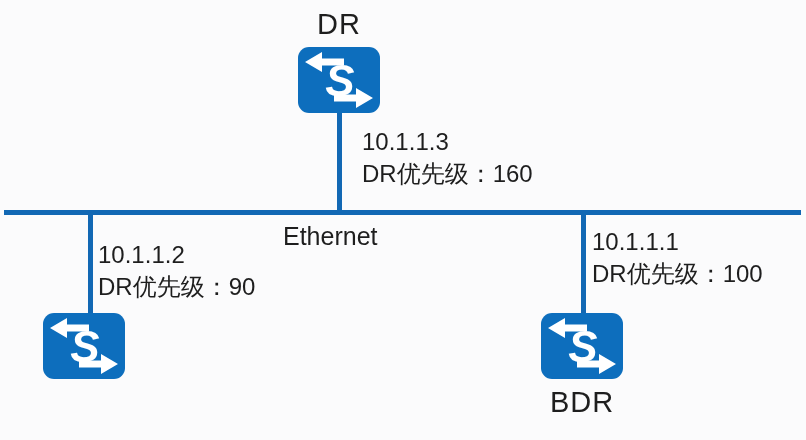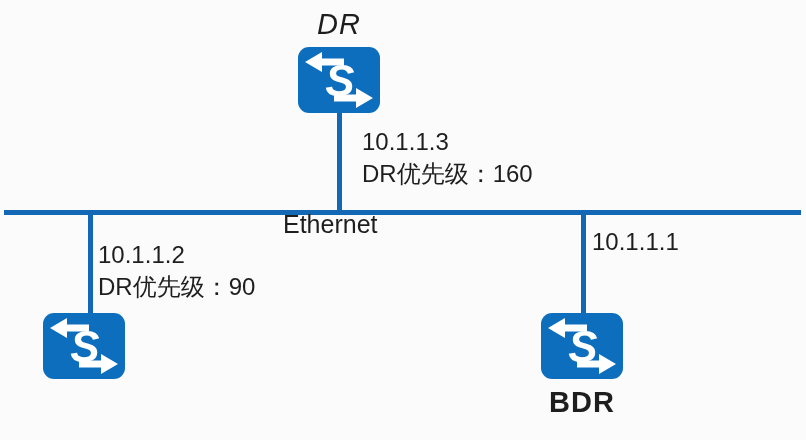--- a/index.html
+++ b/index.html
@@ -17,27 +17,27 @@
   .stub-right { left:581px; top:213px; height:102px; }
   .sw-icon { position:absolute; width:84px; height:68px; display:block; }
   .sw-dr   { left:297px; top:46px;  }
   .sw-left { left:42px;  top:312px; }
   .sw-bdr  { left:540px; top:312px; }
   .role-label {
     position:absolute; width:84px; text-align:center;
     font-size:29px; line-height:32px; font-weight:400;
     letter-spacing:1px;
   }
-  .role-dr  { left:297px; top:8px;font-style:italic; }
-  .role-bdr { left:540px; top:386px;font-weight:bold; }
+  .role-dr  { left:297px; top:8px; }
+  .role-bdr { left:540px; top:386px; }
   .info { position:absolute; font-size:24px; line-height:32px; white-space:nowrap; }
   .info-dr    { left:362px; top:126px; }
   .info-left  { left:98px;  top:239px; }
   .info-right { left:592px; top:226px; }
-  .bus-label { position:absolute; left:283px; top:210px; font-size:25px; white-space:nowrap; }
+  .bus-label { position:absolute; left:283px; top:222px; font-size:25px; white-space:nowrap; }
 </style>
 </head>
 <body>
 
 <div class="stage">
 
   <svg width="0" height="0" style="position:absolute" aria-hidden="true">
     <defs>
       <symbol id="sw" viewBox="0 0 84 68">
         <rect x="1" y="1" width="82" height="66" rx="11" fill="#0d6ebd"></rect>
@@ -67,19 +67,20 @@
   <div class="info info-left">
     <div>10.1.1.2</div>
     <div>DR优先级：90</div>
   </div>
   <svg class="sw-icon sw-left" viewBox="0 0 84 68">
       <use href="#sw"></use>
     </svg>
 
   <div class="info info-right">
     <div>10.1.1.1</div>
+    <div>DR优先级：100</div>
   </div>
   <svg class="sw-icon sw-bdr" viewBox="0 0 84 68">
       <use href="#sw"></use>
     </svg>
   <div class="role-label role-bdr">BDR</div>
 
 </div>
 
 </body></html>

